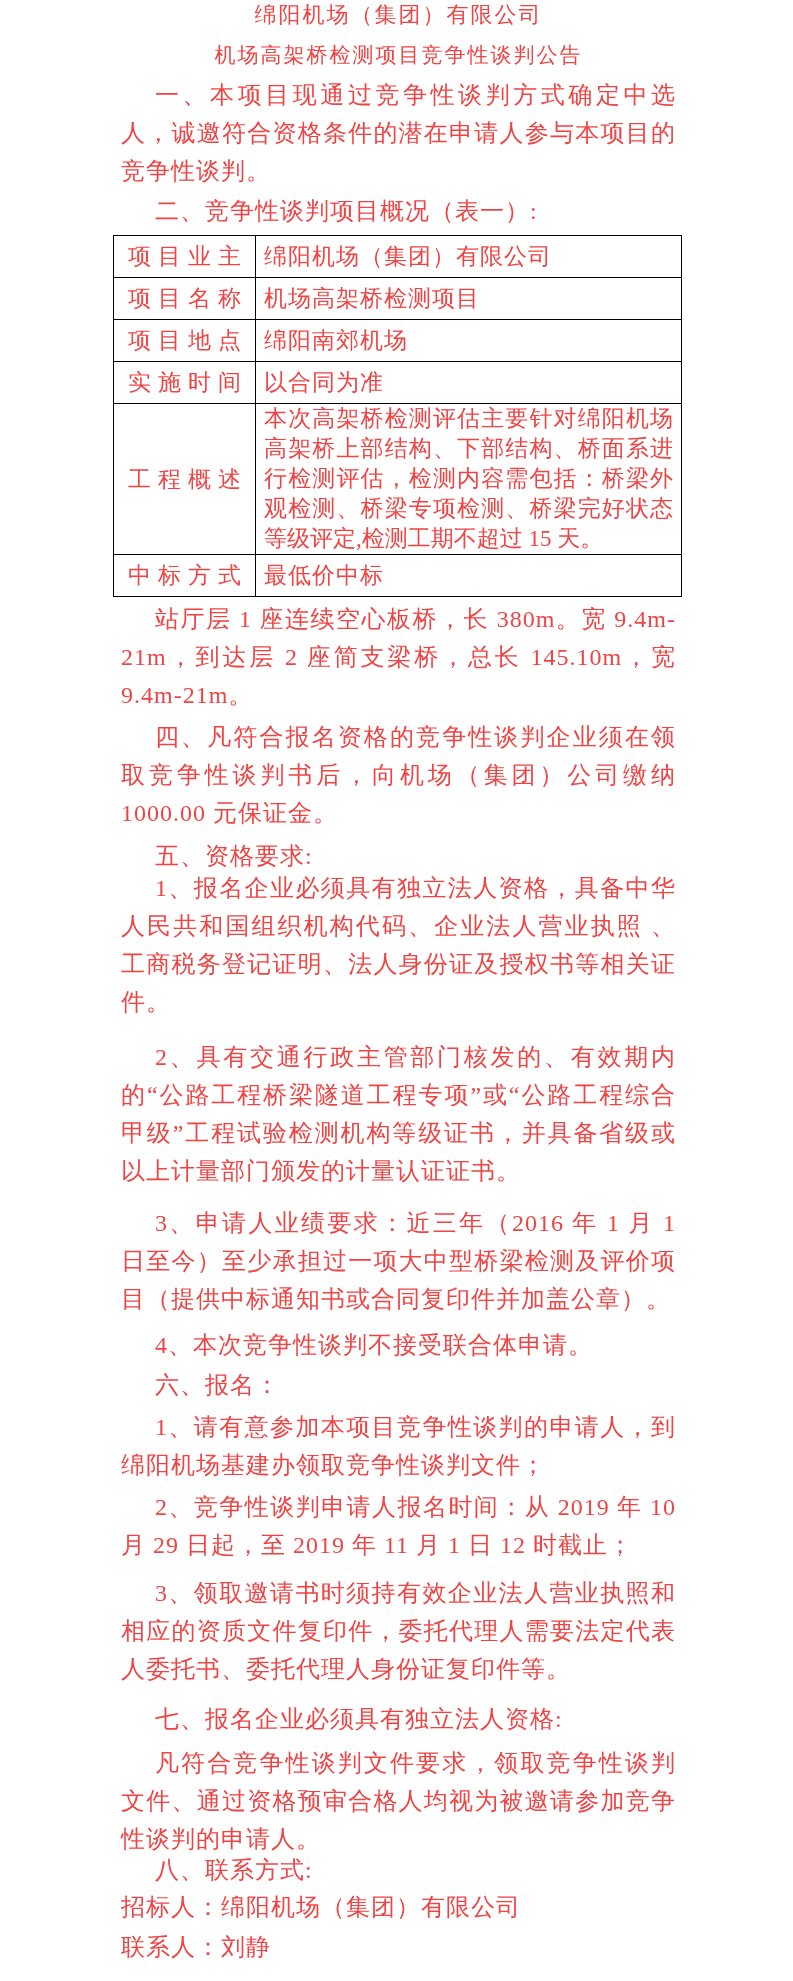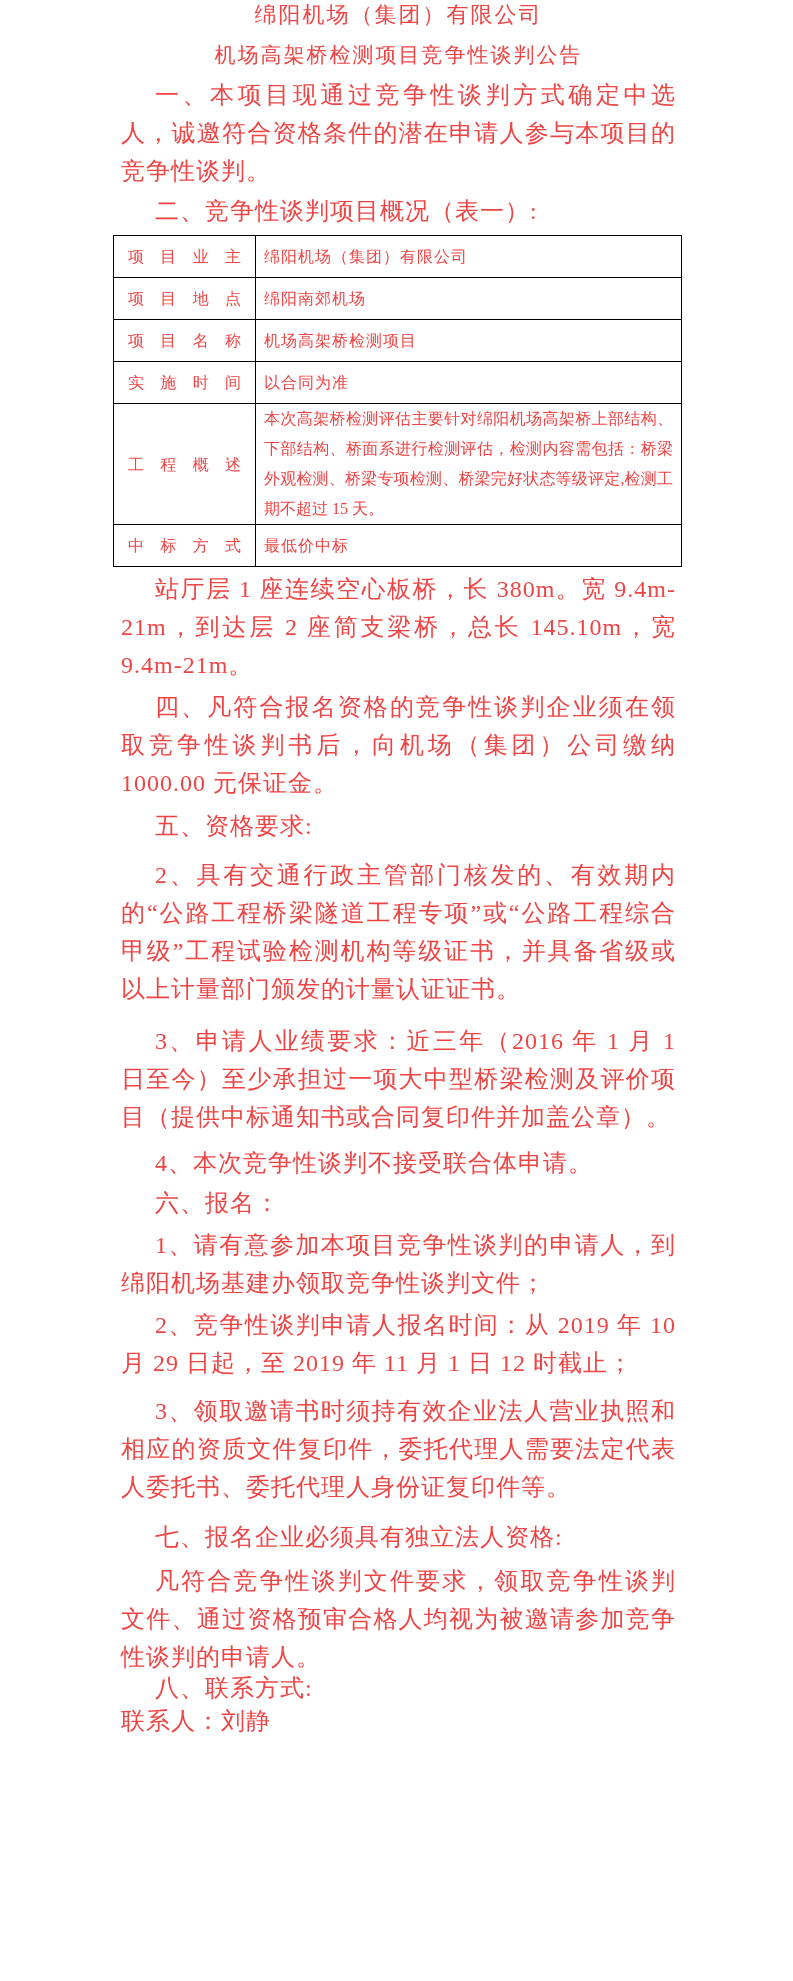--- a/index.html
+++ b/index.html
@@ -48,21 +48,21 @@
   .mt10 { margin-top: 10px; } .mt12 { margin-top: 12px; }
   .mt14 { margin-top: 14px; } .mt17 { margin-top: 17px; }
   table.overview {
     border-collapse: collapse;
     table-layout: fixed;
     width: 569px;
     margin: 5px 0 0 -8px;
   }
   table.overview td {
     border: 1px solid #000000;
-    font-size: 16px;
+    font-size: 23px;
     vertical-align: middle;
   }
   td.cell-label {
     width: 113px;
     padding: 8px 14px;
     line-height: 25px;
     text-align: justify;
     text-align-last: justify;
     vertical-align: top;
   }
@@ -92,54 +92,56 @@
 
   <p class="para mt2">二、竞争性谈判项目概况（表一）:</p>
 
   <table class="overview">
     <tbody>
       <tr>
         <td class="cell-label">项目业主</td>
         <td class="cell-value">绵阳机场（集团）有限公司</td>
       </tr>
       <tr>
+        <td class="cell-label">项目名称</td>
+        <td class="cell-value">机场高架桥检测项目</td>
+      </tr>
+      <tr>
         <td class="cell-label">项目地点</td>
         <td class="cell-value">绵阳南郊机场</td>
-      </tr>
-      <tr>
-        <td class="cell-label">项目名称</td>
-        <td class="cell-value">机场高架桥检测项目</td>
       </tr>
       <tr>
         <td class="cell-label">实施时间</td>
         <td class="cell-value">以合同为准</td>
       </tr>
       <tr class="row-desc">
         <td class="cell-label">工程概述</td>
         <td class="cell-value">本次高架桥检测评估主要针对绵阳机场高架桥上部结构、下部结构、桥面系进行检测评估，检测内容需包括：桥梁外观检测、桥梁专项检测、桥梁完好状态等级评定,检测工期不超过 15 天。</td>
       </tr>
       <tr>
         <td class="cell-label">中标方式</td>
         <td class="cell-value">最低价中标</td>
       </tr>
     </tbody>
   </table>
 
   <p class="para mt3">站厅层 1 座连续空心板桥，长 380m。宽 9.4m-21m，到达层 2 座简支梁桥，总长 145.10m，宽 9.4m-21m。</p>
   <p class="para mt4">四、凡符合报名资格的竞争性谈判企业须在领取竞争性谈判书后，向机场（集团）公司缴纳 1000.00 元保证金。</p>
 
   <p class="para tight mt12">五、资格要求:</p>
+  <p class="para">1、报名企业必须具有独立法人资格，具备中华人民共和国组织机构代码、企业法人营业执照 、工商税务登记证明、法人身份证及授权书等相关证件。</p>
   <p class="para mt17">2、具有交通行政主管部门核发的、有效期内的“公路工程桥梁隧道工程专项”或“公路工程综合甲级”工程试验检测机构等级证书，并具备省级或以上计量部门颁发的计量认证证书。</p>
   <p class="para mt14">3、申请人业绩要求：近三年（2016 年 1 月 1 日至今）至少承担过一项大中型桥梁检测及评价项目（提供中标通知书或合同复印件并加盖公章）。</p>
   <p class="para mt8">4、本次竞争性谈判不接受联合体申请。</p>
 
   <p class="para mt2">六、报名：</p>
   <p class="para mt4">1、请有意参加本项目竞争性谈判的申请人，到绵阳机场基建办领取竞争性谈判文件；</p>
   <p class="para mt4">2、竞争性谈判申请人报名时间：从 2019 年 10 月 29 日起，至 2019 年 11 月 1 日 12 时截止；</p>
   <p class="para mt10">3、领取邀请书时须持有效企业法人营业执照和相应的资质文件复印件，委托代理人需要法定代表人委托书、委托代理人身份证复印件等。</p>
 
   <p class="para mt12">七、报名企业必须具有独立法人资格:</p>
   <p class="para mt6">凡符合竞争性谈判文件要求，领取竞争性谈判文件、通过资格预审合格人均视为被邀请参加竞争性谈判的申请人。</p>
 
   <p class="para tight">八、联系方式:</p>
+  <p class="para no-indent contact-line mt4">招标人：绵阳机场（集团）有限公司</p>
   <p class="para no-indent contact-line">联系人：刘静</p>
 
 </div>
 
 </body></html>

